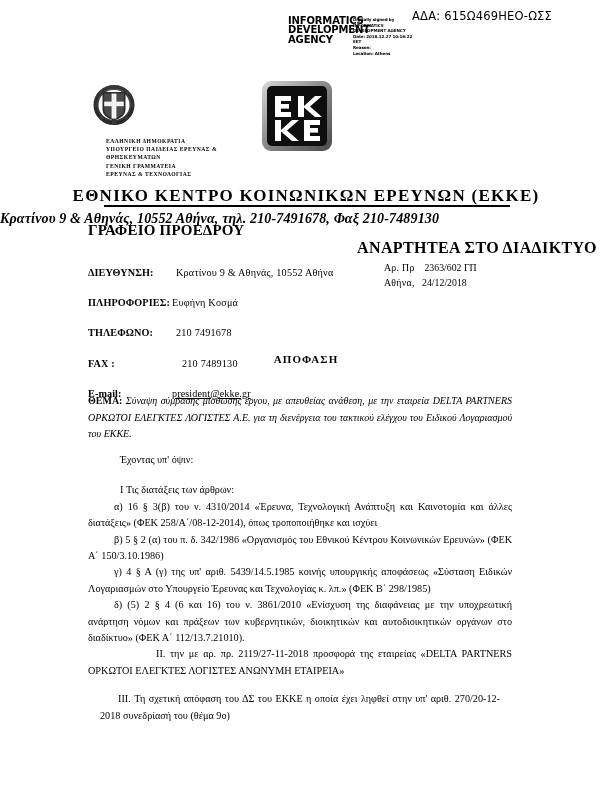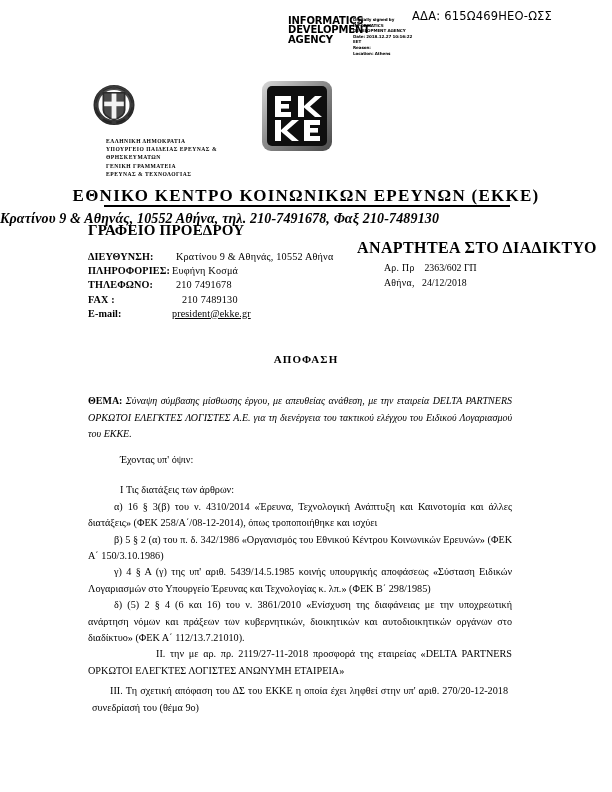--- a/index.html
+++ b/index.html
@@ -140,20 +140,21 @@
     position: absolute;
     top: 250px;
     left: 88px;
     font-size: 10.2px;
     line-height: 14.2px;
   }
   .contact-row {
     display: flex;
     white-space: nowrap;
     align-items: flex-end;
+    margin-top: 16px;
   }
   .contact-key {
     font-weight: 700;
     width: 84px;
     flex: 0 0 84px;
     letter-spacing: 0.1px;
   }
   .contact-val { letter-spacing: 0.2px; }
   .contact-val.mono-ind { padding-left: 4px; }
   .email-link {
@@ -236,21 +237,21 @@
     text-align: justify;
     text-justify: inter-word;
   }
   .p-item-ii {
     margin: 0;
     text-indent: 68px;
     text-align: justify;
     text-justify: inter-word;
   }
   .p-item-iii {
-    margin: 4px;
+    margin: 12px;
     text-indent: 18px;
     text-align: justify;
     text-justify: inter-word;
   }
 </style>
 </head>
 <body>
 
 <div class="page">
 

